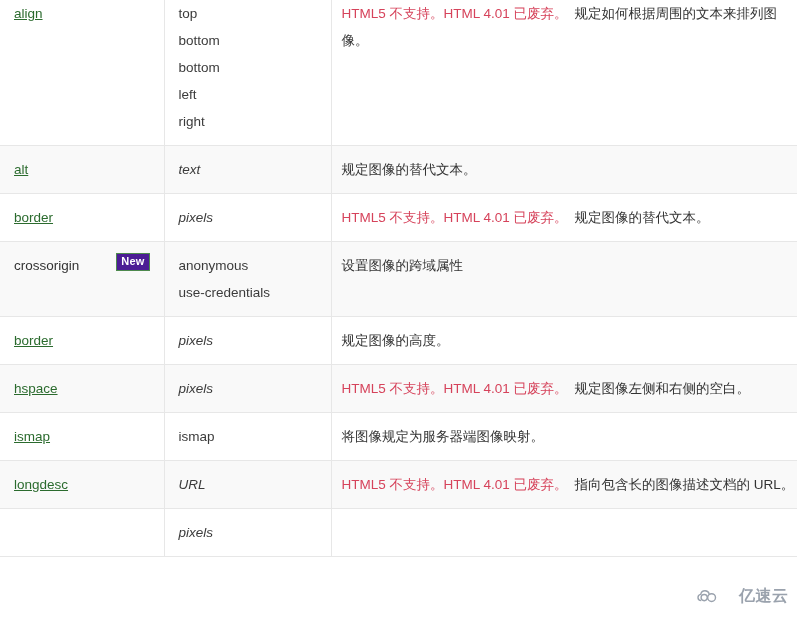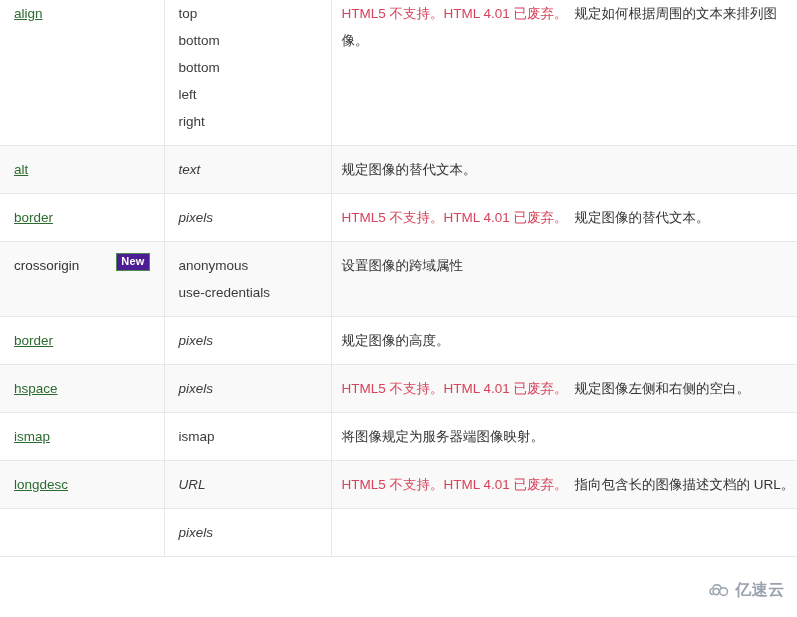--- a/index.html
+++ b/index.html
@@ -103,28 +103,27 @@
     display: inline-block;
     width: 7px;
   }
   .desc-text {
     color: #333333;
   }
 
   .watermark {
     position: absolute;
     right: 0;
-    bottom: 6px;
+    bottom: 0;
     width: 100px;
     height: 42px;
     background: #ffffff;
     display: flex;
     align-items: center;
-    justify-content: center;
-    gap: 4px;
+    gap: 20px;
     pointer-events: none;
   }
   .watermark .wm-text {
     color: #9aa2ad;
     font-size: 16px;
     font-weight: bold;
     letter-spacing: 0.5px;
   }
   .watermark svg { display: block; }
 </style>

